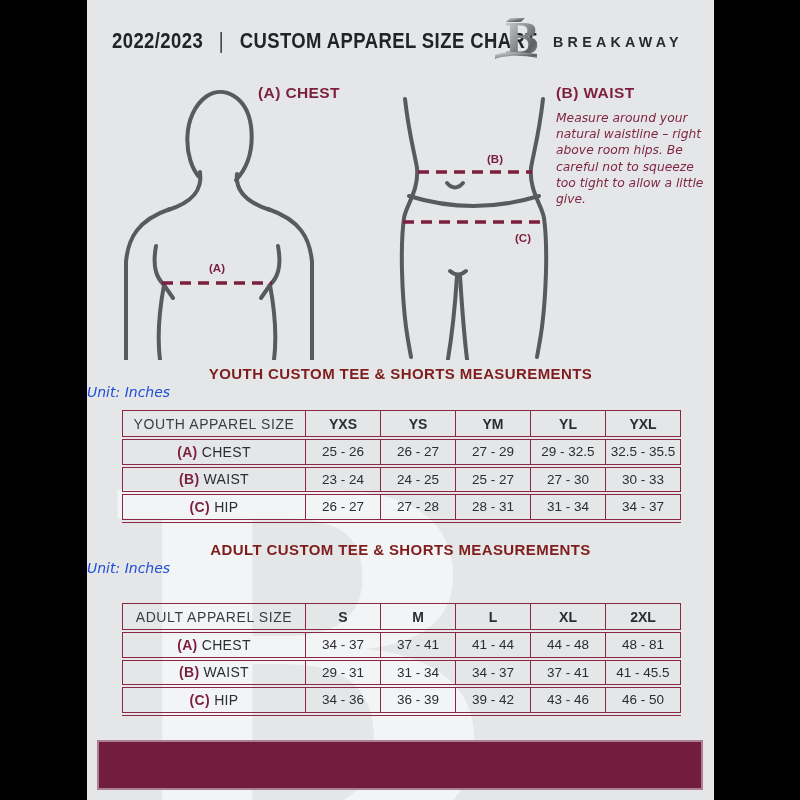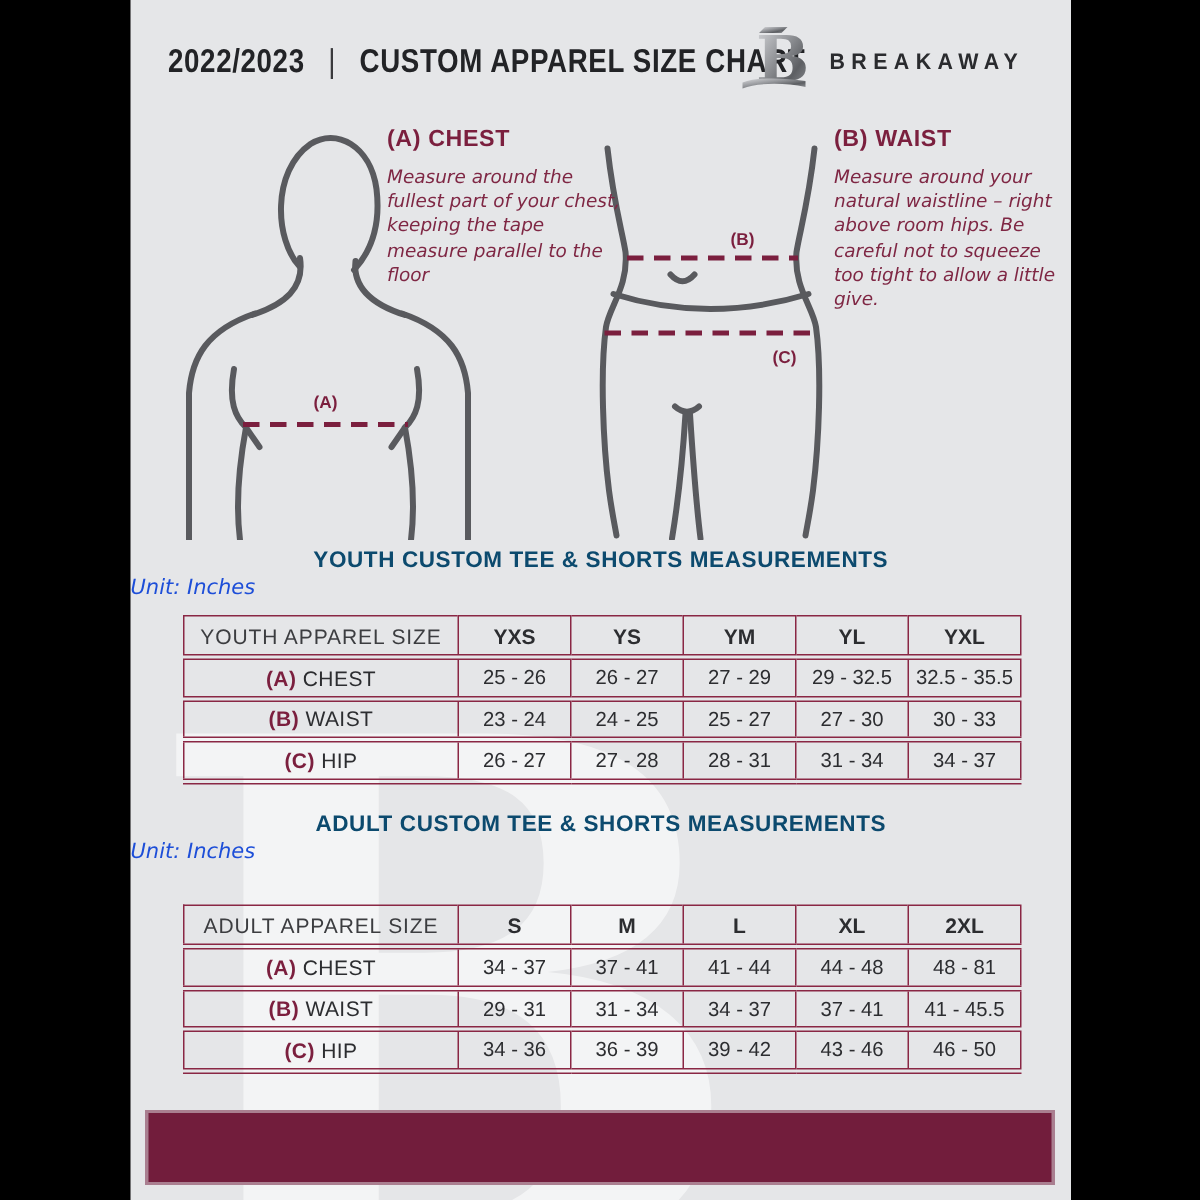--- a/index.html
+++ b/index.html
@@ -40,21 +40,21 @@
   #inst-c { left:469px; top:220px; width:158px; }
   
   .fig { position:absolute; z-index:1; }
   #fig-torso { left:33px;  top:80px; }
   #fig-hips  { left:308px; top:95px; }
   .bodyline  { fill:none; stroke:#595a5e; stroke-width:4; stroke-linecap:round; }
   .dashline  { fill:none; stroke:#7b1f3e; stroke-width:3.4; stroke-dasharray:11 7; }
   .figlabel  { font-family:"Liberation Sans", sans-serif; font-size:11.5px; font-weight:bold; fill:#7b1f3e; }
   
   .tbl-title { position:absolute; left:0; width:100%; text-align:center;
-               font-weight:bold; font-size:15px; color:#0c4a6e; letter-spacing:0.4px; z-index:2; }
+               font-weight:bold; font-size:15px; color:#7f1d1d; letter-spacing:0.4px; z-index:2; }
   .tbl-sub   { position:absolute; left:0; width:100%; text-align:left;
                font-family:"DejaVu Sans", sans-serif; font-style:italic; font-size:14px; color:#1d4ed8; z-index:2; }
   #youth-title { top:365px; } #youth-sub { top:384px; }
   #adult-title { top:541px;text-align:center; } #adult-sub { top:560px; }
   table.size { position:absolute; left:35px; width:559px; border-collapse:collapse; z-index:2;
                background:transparent; table-layout:fixed; }
   #youth-table { top:410px; } #adult-table { top:603px; }
   table.size col.c0 { width:183px; }
   table.size th, table.size td {
     height:27.5px; border-right:1.4px solid #8a2744; border-bottom:4px double #8a2744;
@@ -98,21 +98,20 @@
         <text x="13" y="44" font-family="DejaVu Serif, serif" font-weight="bold" font-size="42" fill="url(#metal)">B</text>
         <path d="M19 8 L34 8 L30 12 L15 12 Z" fill="url(#metal)"></path>
         <path d="M4 45 C14 41 32 42 46 44 L46 48 C32 45 14 45 4 49 Z" fill="url(#metal)"></path>
       </svg>
     </div>
     <div class="brand">BREAKAWAY</div>
   </div>
 
   <div class="inst" id="inst-a">
     <h3>(A) CHEST</h3>
-    <p>Measure around the fullest part of your chest, keeping the tape measure parallel to the floor</p>
   </div>
   <div class="inst" id="inst-b">
     <h3>(B) WAIST</h3>
     <p>Measure around your natural waistline – right above room hips. Be careful not to squeeze too tight to allow a little give.</p>
   </div>
   <div class="inst" id="inst-c">
   </div>
 
   <svg class="fig" id="fig-torso" width="200" height="280" viewBox="0 0 200 280">
     <path class="bodyline" d="M80,98 C63,80 61,34 87,16 C104,5 127,17 131,46 C134,71 127,88 116,100"></path>

